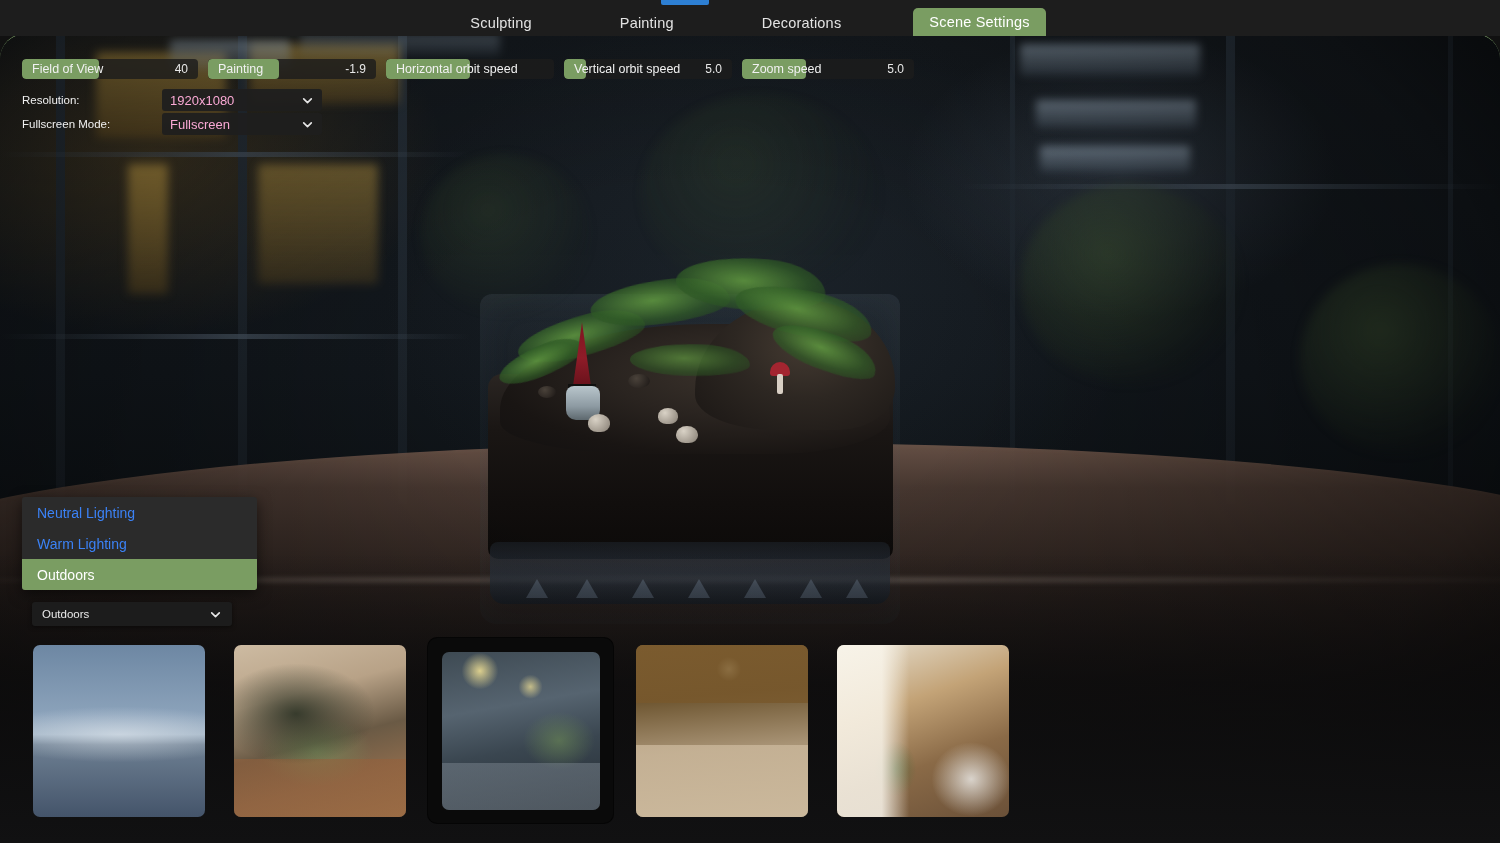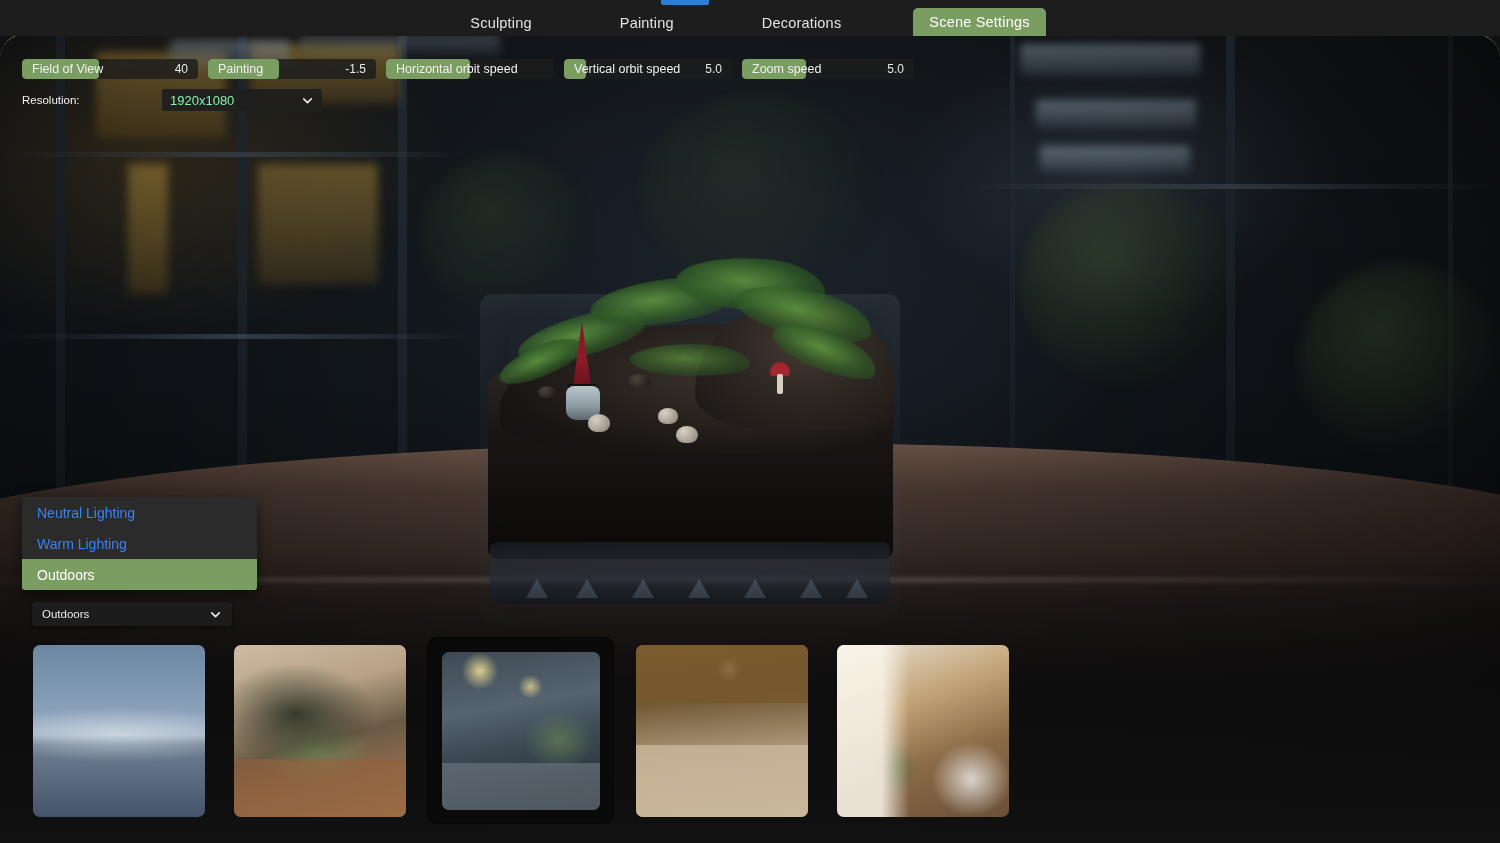--- a/index.html
+++ b/index.html
@@ -197,21 +197,21 @@
   
   .settings {
     position:absolute; left:22px; top:89px; width:300px; z-index:20;
     display:flex; flex-direction:column; gap:2px;
   }
   .srow { display:flex; align-items:center; height:22px; }
   .srow .name { width:140px; color:#f0f0f0; font-size:11.5px; white-space:nowrap; }
   .combo {
     position:relative; flex:1; height:22px; background:rgba(30,30,30,.93);
     border-radius:3px; display:flex; align-items:center;
-    padding:0 8px; color:#86efac; font-size:13px;
+    padding:0 8px; color:#f9a8d4; font-size:13px;
   }
   .chev { margin-left:auto; width:13px; height:13px; }
   .chev svg { width:13px; height:13px; display:block; }
 
   
   .dd-menu {
     position:absolute; left:22px; top:497px; width:235px; z-index:30;
     background:#2b2b2b; border-radius:3px; overflow:hidden;
     box-shadow:0 4px 14px rgba(0,0,0,.55);
   }
@@ -348,21 +348,21 @@
 
   <div class="sliders">
     <div class="slider" style="width:176px;">
       <div class="fill" style="width:44%;"></div>
       <span class="lbl">Field of View</span>
       <span class="val">40</span>
     </div>
     <div class="slider" style="width:168px;">
       <div class="fill" style="width:42%;"></div>
       <span class="lbl">Painting</span>
-      <span class="val">-1.5</span>
+      <span class="val">-1.9</span>
     </div>
     <div class="slider" style="width:168px;gap:37px;">
       <div class="fill" style="width:50%;"></div>
       <span class="lbl">Horizontal orbit speed</span>
       <span class="val">5.0</span>
     </div>
     <div class="slider" style="width:168px;">
       <div class="fill" style="width:13%;"></div>
       <span class="lbl">Vertical orbit speed</span>
       <span class="val">5.0</span>
@@ -379,20 +379,31 @@
       <span class="name">Resolution:</span>
       <div class="combo">
         <span>1920x1080</span>
         <span class="chev">
           <svg viewBox="0 0 24 24" fill="none" stroke="#e6e6e6" stroke-width="3" stroke-linecap="round" stroke-linejoin="round">
               <polyline points="5,9 12,16 19,9"></polyline>
             </svg>
         </span>
       </div>
     </div>
+    <div class="srow">
+      <span class="name">Fullscreen Mode:</span>
+      <div class="combo">
+        <span>Fullscreen</span>
+        <span class="chev">
+          <svg viewBox="0 0 24 24" fill="none" stroke="#e6e6e6" stroke-width="3" stroke-linecap="round" stroke-linejoin="round">
+              <polyline points="5,9 12,16 19,9"></polyline>
+            </svg>
+        </span>
+      </div>
+    </div>
   </div>
 
   <div class="dd-menu">
     <div class="dd-item">
       <span>Neutral Lighting</span>
     </div>
     <div class="dd-item">
       <span>Warm Lighting</span>
     </div>
     <div class="dd-item sel">

